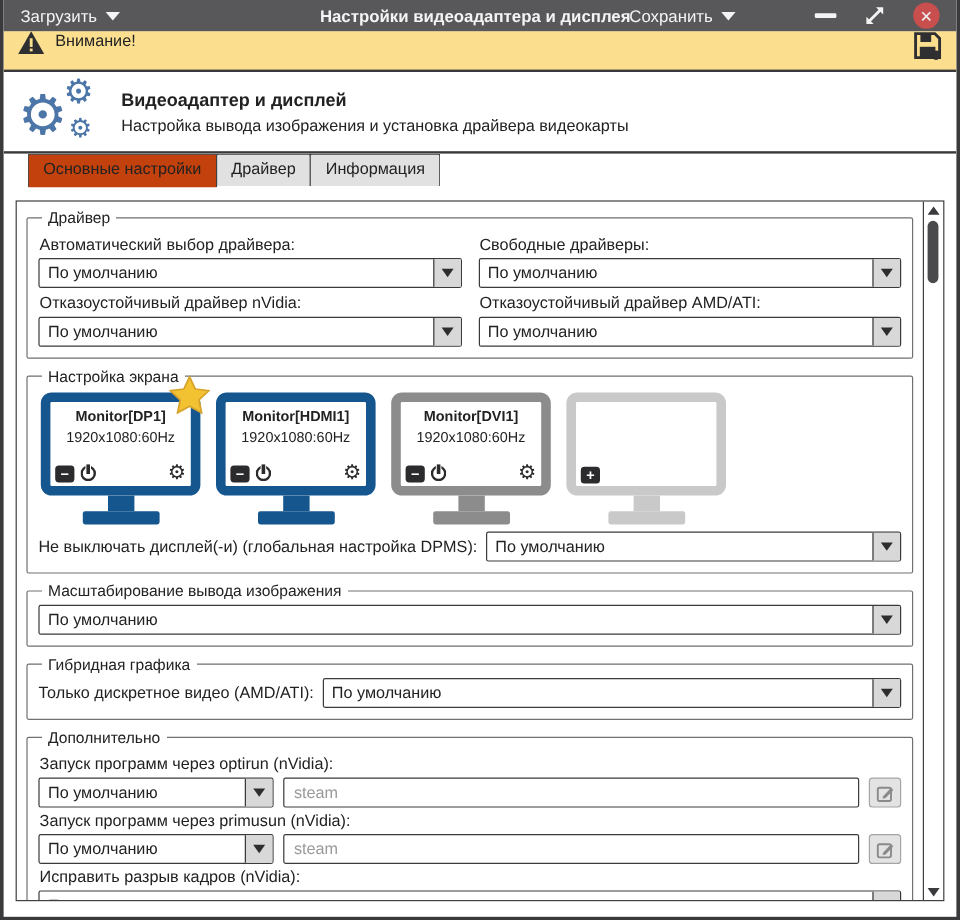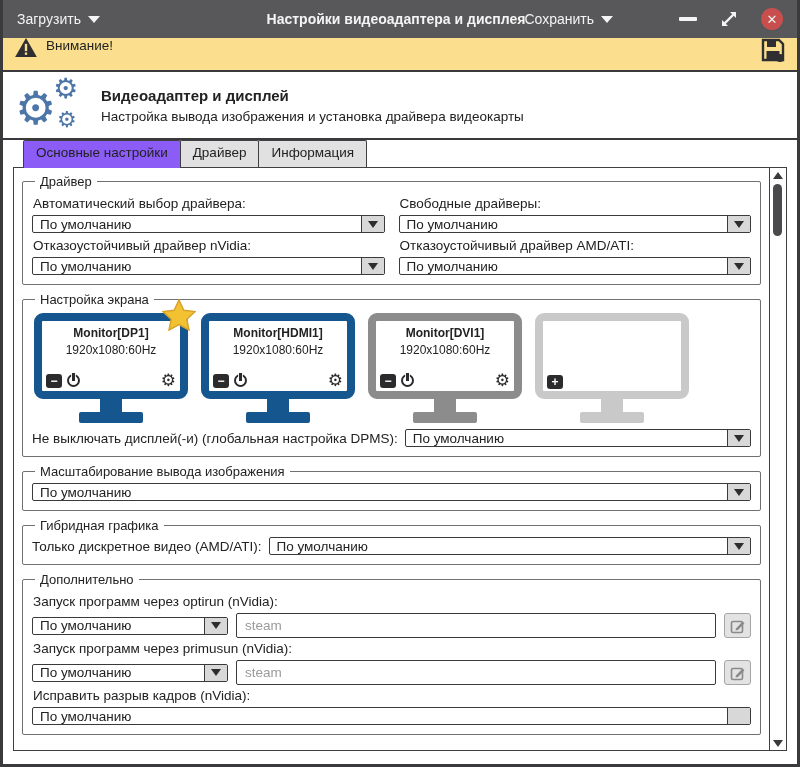--- a/index.html
+++ b/index.html
@@ -10,21 +10,21 @@
     border:3px solid #3a3a3c;
     border-top:none;
     position:relative;
     overflow:hidden;
     font-size:13.5px;
     color:#222;
   }
 
   
   .titlebar {
-    height:38px; background:var(--titlebar-bg,#58585b); color:#f4f4f4;
+    height:26px; background:var(--titlebar-bg,#58585b); color:#f4f4f4;
     display:flex; align-items:center; padding:8px 14px; position:relative;gap:10px;
   }
   .titlebar .menu-btn { display:flex; align-items:center; gap:7px; cursor:pointer; font-size:14px; }
   .titlebar .caret {
     width:0; height:0; border-left:6px solid transparent; border-right:6px solid transparent;
     border-top:7px solid #f4f4f4; display:inline-block;
   }
   .titlebar-title {
     position:absolute; left:0; right:8px; text-align:center; font-weight:bold; font-size:14px;
     pointer-events:none;
@@ -61,21 +61,21 @@
   .app-title { font-weight:bold; font-size:15px; }
   .app-subtitle { font-size:13.5px; }
 
   
   .tabbar { height:27px; display:flex; padding-left:20px; position:relative; }
   .tab {
     border:1px solid #3f3f41; border-bottom:none; background:#e1e1e1;
     padding:4px 12px 0 12px; font-size:13.5px; cursor:pointer; margin-right:-1px;
     border-radius:2px 2px 0 0; height:27px;
   }
-  .tab.active { background:#8b5cf6; z-index:3; height:28px; }
+  .tab.active { background:#c2410c; z-index:3; height:28px; }
 
   
   .panel {
     position:absolute; left:10px; right:10px; top:167px; bottom:13px;
     border:1px solid #3f3f41; background:#fff; display:flex;
   }
   .scrollarea { flex:1; padding:6px 8px 6px 8px; overflow:hidden; }
 
   
   .vscroll { width:17px; border-left:1px solid #3f3f41; display:flex; flex-direction:column; align-items:center; }
@@ -87,35 +87,35 @@
 
   
   fieldset {
     border:1px solid #707070; border-radius:2px; margin-bottom:7px; padding:4px 9px 9px 9px;
   }
   legend { font-size:13px; padding:0 5px; margin-left:3px; }
   .field-label { font-size:13.5px; margin:3px 0 4px 1px; }
 
   
   .dropdown {
-    height:18px; border:1.5px solid #3a3a3c; border-radius:2px; background:#fff;
+    height:25px; border:1.5px solid #3a3a3c; border-radius:2px; background:#fff;
     display:flex; align-items:stretch; cursor:pointer; min-width:0;
   }
   .dropdown .dd-value { flex:1; display:flex; align-items:center; padding:0 7px; font-size:13.5px; white-space:nowrap; overflow:hidden; }
   .dropdown .dd-btn {
     width:23px; background:#d8d8d8; border-left:1.5px solid #3a3a3c;
     display:flex; align-items:center; justify-content:center;
   }
   .dd-tri { width:0; height:0; border-left:5.5px solid transparent; border-right:5.5px solid transparent; border-top:7px solid #2d2d2f; }
 
   .two-col { display:grid; grid-template-columns:1fr 1fr; column-gap:14px; row-gap:2px; }
 
   
   .monitor-row { display:flex; gap:13px; padding:2px 2px 0 2px; margin-bottom:6px; }
-  .monitor { width:154px; flex:0 0 auto; cursor:pointer; }
+  .monitor { width:133px; flex:0 0 auto; cursor:pointer; }
   .mon-screen {
     height:86px; border:8px solid; border-radius:9px; background:#fff;
     display:flex; flex-direction:column; padding:3px 4px 2px 4px; position:relative;
   }
   .mon-name { font-weight:bold; font-size:12px; text-align:center; margin-top:2px; white-space:nowrap; }
   .mon-res { font-size:12px; text-align:center; margin-top:3px; white-space:nowrap; }
   .mon-controls { margin-top:auto; display:flex; align-items:center; gap:4px; }
   .mini-btn {
     width:16px; height:14px; background:#2b2b2d; color:#fff; border-radius:3px;
     display:flex; align-items:center; justify-content:center; font-size:12px; font-weight:bold; line-height:1; cursor:pointer;

